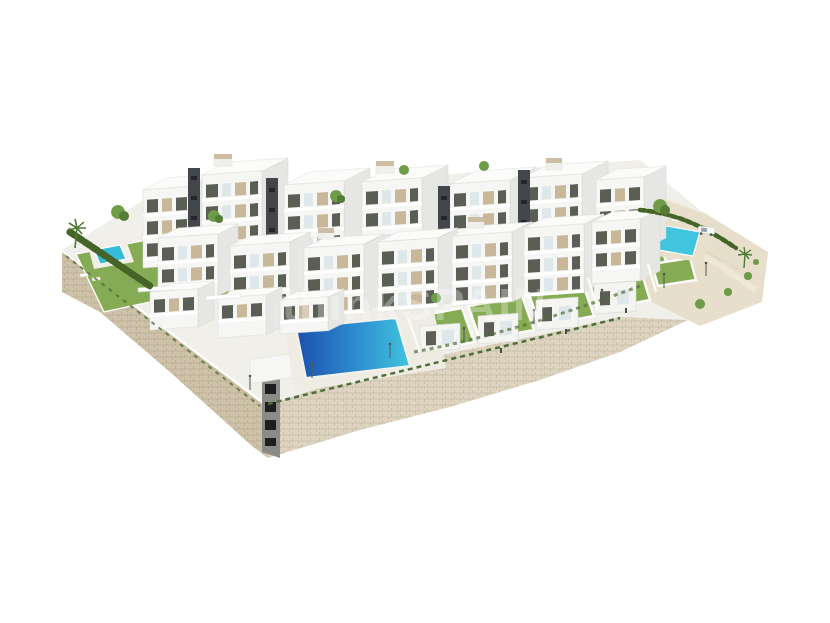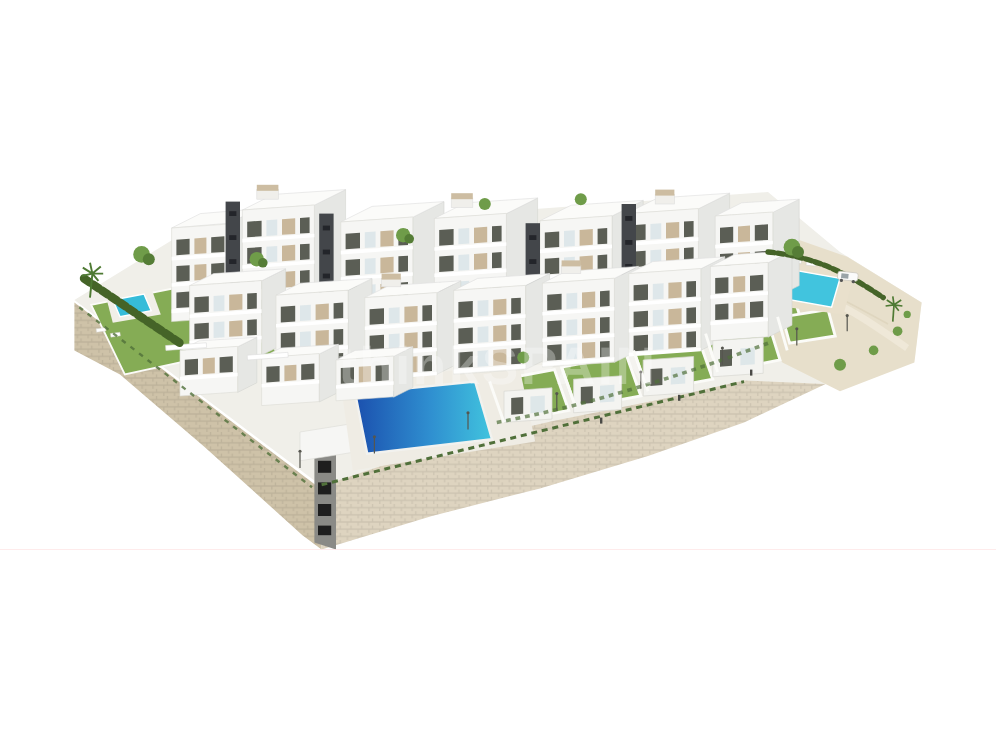--- a/index.html
+++ b/index.html
@@ -1,16 +1,16 @@
 <!DOCTYPE html>
 <html><head>
 <meta charset="utf-8">
 <style>
   html,body{margin:0;padding:0;background:#fff;font-family:"Liberation Sans",sans-serif;}
-  .canvas{position:relative;width:830px;height:458px;background:#fca5a5;overflow:hidden;}
+  .canvas{position:relative;width:830px;height:623px;background:#1d4ed8;overflow:hidden;}
   svg{display:block}
   
   .ff{fill:#f6f6f4;stroke:#dcdcd6;stroke-width:.5}
   .sf{fill:#e6e7e4;stroke:#d4d5d0;stroke-width:.5}
   .rf{fill:#fbfbf9;stroke:#dddddd;stroke-width:.5}
   .wn{fill:#5b5e55}
   .pn{fill:#c9b79a}
   .gl{fill:#d9e4e8;opacity:.85}
   .bkt{fill:#cdbda2}
   .bkb{fill:#f0efeb;stroke:#ddd;stroke-width:.5}

